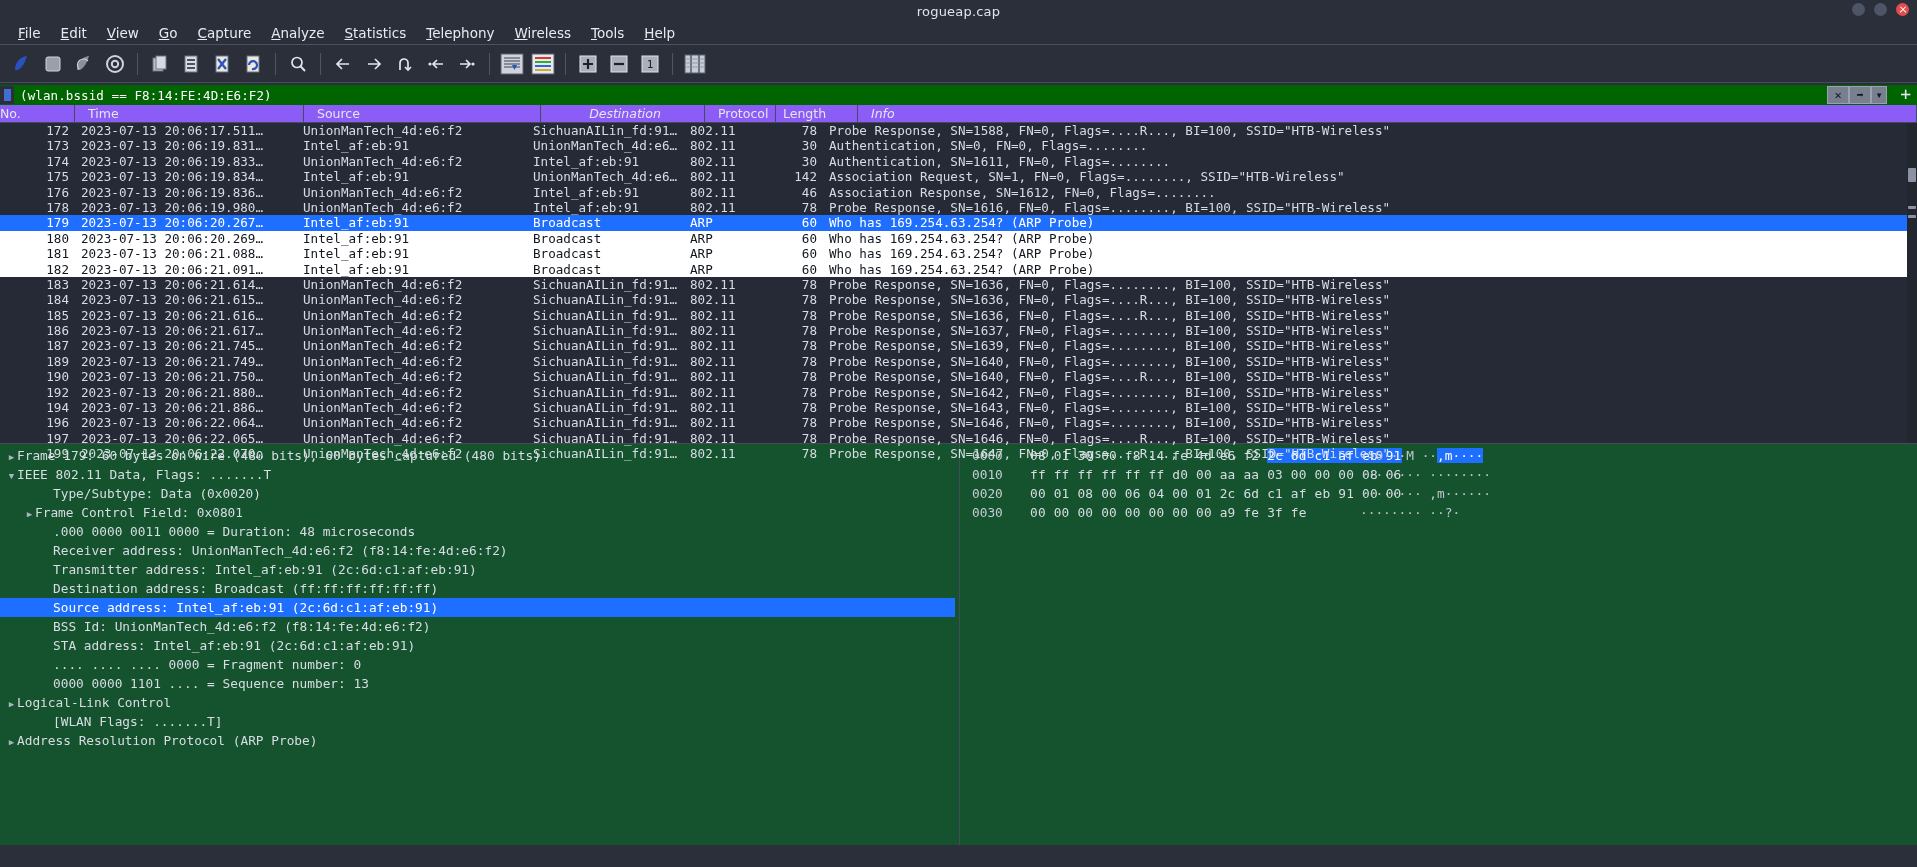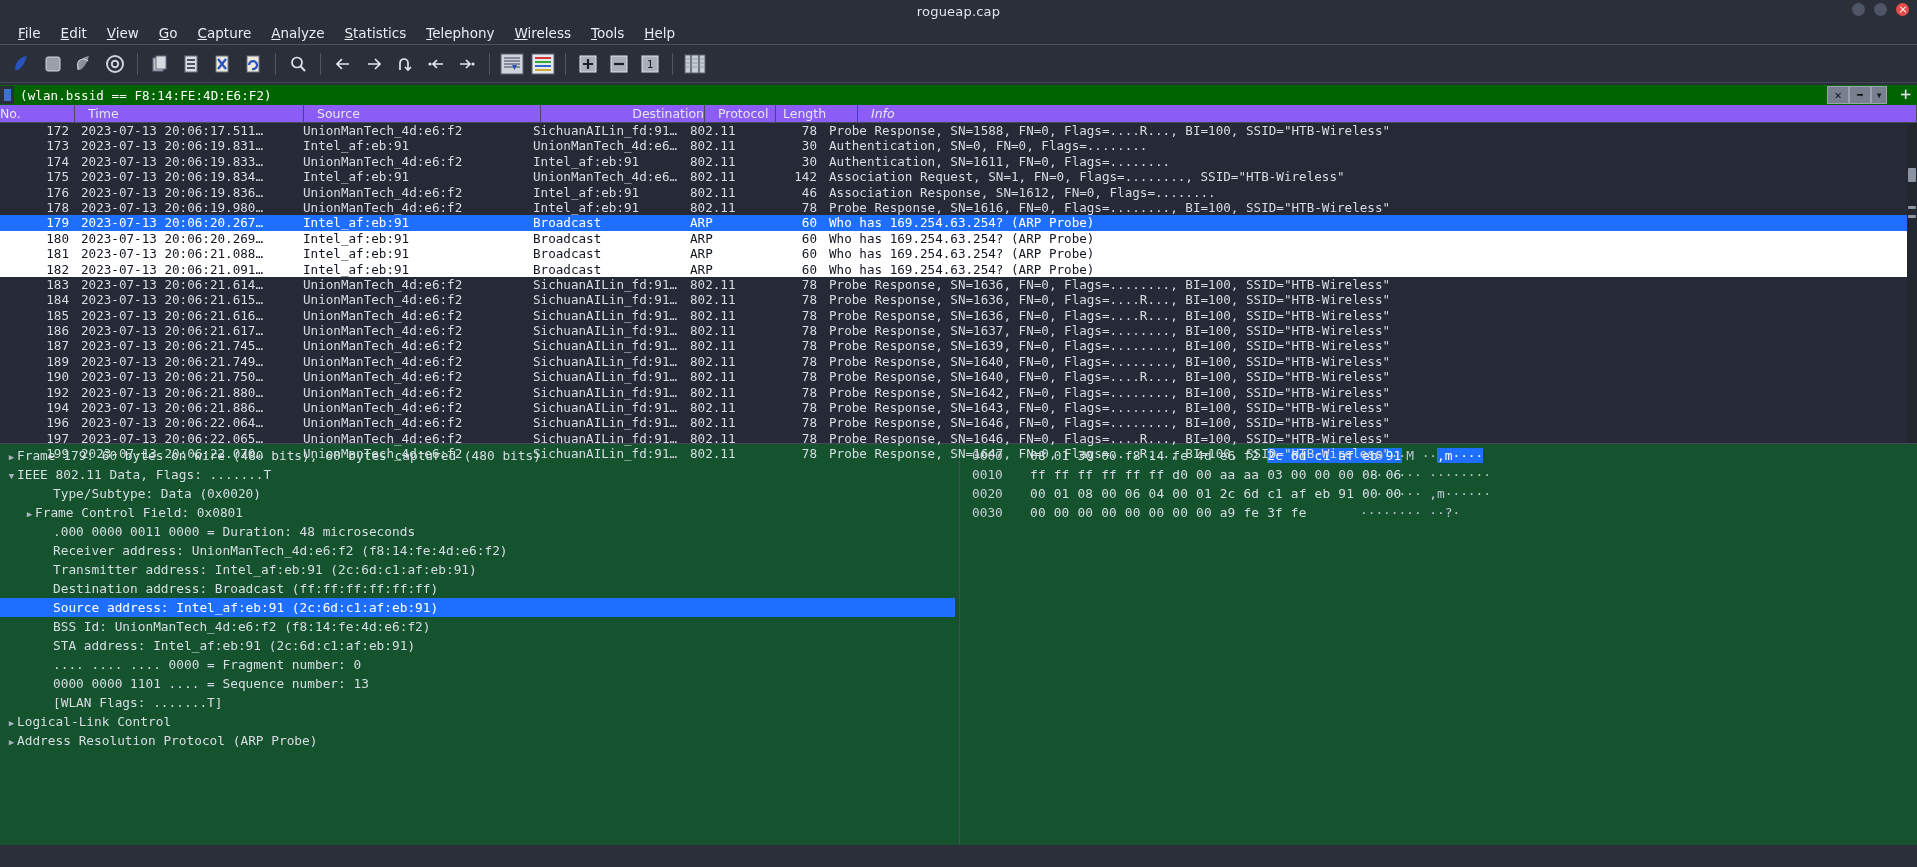--- a/index.html
+++ b/index.html
@@ -265,21 +265,21 @@
     <span class="fbtn narrow">▾</span>
   </span>
   <span class="fplus">+</span>
 </div>
 
 <div class="packetlist" style="height:338px;">
   <div class="hdr" id="plhdr">
       <div class="c-no" style="text-align: left; padding-left: 6px; padding-right: 0px;">No.</div>
       <div class="c-time" style="text-align: left; padding-left: 6px; padding-right: 16px;">Time</div>
       <div class="c-src" style="text-align: left; padding-left: 6px; padding-right: 0px;">Source</div>
-      <div class="c-dst" style="text-align: right; padding-left: 6px; padding-right: 0px;">Destination</div>
+      <div class="c-dst" style="text-align: center; padding-left: 6px; padding-right: 8px; font-style: italic;">Destination</div>
       <div class="c-proto" style="text-align: left; padding-left: 6px; padding-right: 0px;">Protocol</div>
       <div class="c-len" style="text-align: left; padding-left: 6px; padding-right: 0px;">Length</div>
       <div class="c-info" style="text-align: left; padding-left: 6px; padding-right: 0px; font-style: italic;">Info</div>
     </div>
   <div class="rows" id="plrows">
       <div class="row">
         <div class="c-no">172</div>
         <div class="c-time">2023-07-13 20:06:17.511…</div>
         <div class="c-src">UnionManTech_4d:e6:f2</div>
         <div class="c-dst">SichuanAILin_fd:91…</div>
@@ -492,22 +492,22 @@
       <div class="dline" style="padding-left: 24px;"><span class="tw">▶</span><span>Frame Control Field: 0x0801</span></div>
       <div class="dline" style="padding-left: 42px;"><span class="tw"></span><span>.000 0000 0011 0000 = Duration: 48 microseconds</span></div>
       <div class="dline" style="padding-left: 42px;"><span class="tw"></span><span>Receiver address: UnionManTech_4d:e6:f2 (f8:14:fe:4d:e6:f2)</span></div>
       <div class="dline" style="padding-left: 42px;"><span class="tw"></span><span>Transmitter address: Intel_af:eb:91 (2c:6d:c1:af:eb:91)</span></div>
       <div class="dline" style="padding-left: 42px;"><span class="tw"></span><span>Destination address: Broadcast (ff:ff:ff:ff:ff:ff)</span></div>
       <div class="dline sel" style="padding-left: 42px;"><span class="tw"></span><span>Source address: Intel_af:eb:91 (2c:6d:c1:af:eb:91)</span></div>
       <div class="dline" style="padding-left: 42px;"><span class="tw"></span><span>BSS Id: UnionManTech_4d:e6:f2 (f8:14:fe:4d:e6:f2)</span></div>
       <div class="dline" style="padding-left: 42px;"><span class="tw"></span><span>STA address: Intel_af:eb:91 (2c:6d:c1:af:eb:91)</span></div>
       <div class="dline" style="padding-left: 42px;"><span class="tw"></span><span>.... .... .... 0000 = Fragment number: 0</span></div>
       <div class="dline" style="padding-left: 42px;"><span class="tw"></span><span>0000 0000 1101 .... = Sequence number: 13</span></div>
+      <div class="dline" style="padding-left: 6px;"><span class="tw">▶</span><span>Logical-Link Control</span></div>
       <div class="dline" style="padding-left: 42px;"><span class="tw"></span><span>[WLAN Flags: .......T]</span></div>
-      <div class="dline" style="padding-left: 6px;"><span class="tw">▶</span><span>Logical-Link Control</span></div>
       <div class="dline" style="padding-left: 6px;"><span class="tw">▶</span><span>Address Resolution Protocol (ARP Probe)</span></div>
     </div>
   <div class="hexpane" id="hexpane">
       <div class="hline"><span class="hoff">0000</span><span class="hbytes">08 01 30 00 f8 14 fe 4d  e6 f2 <span class="hl">2c 6d c1 af eb 91</span></span><span class="hascii">··0···M ··<span class="hl">,m····</span></span></div>
       <div class="hline"><span class="hoff">0010</span><span class="hbytes">ff ff ff ff ff ff d0 00  aa aa 03 00 00 00 08 06</span><span class="hascii">········ ········</span></div>
       <div class="hline"><span class="hoff">0020</span><span class="hbytes">00 01 08 00 06 04 00 01  2c 6d c1 af eb 91 00 00</span><span class="hascii">········ ,m······</span></div>
       <div class="hline"><span class="hoff">0030</span><span class="hbytes">00 00 00 00 00 00 00 00  a9 fe 3f fe</span><span class="hascii">········ ··?·</span></div>
     </div>
 </div>
 

